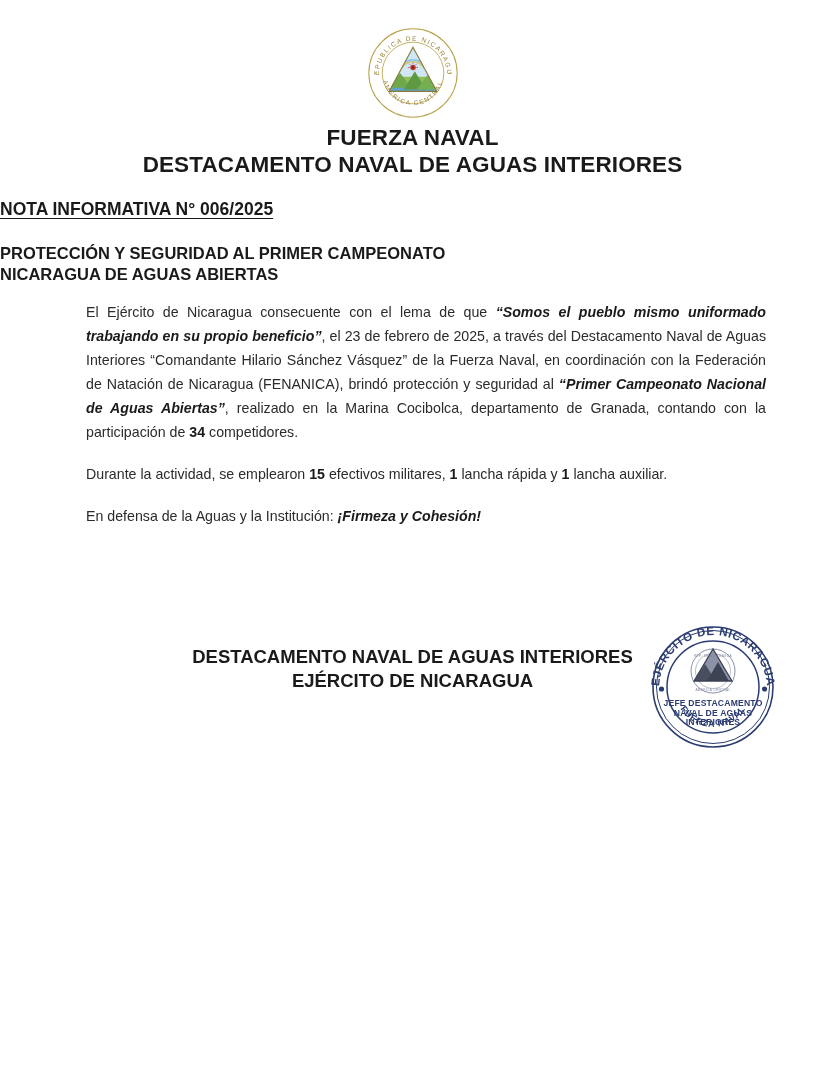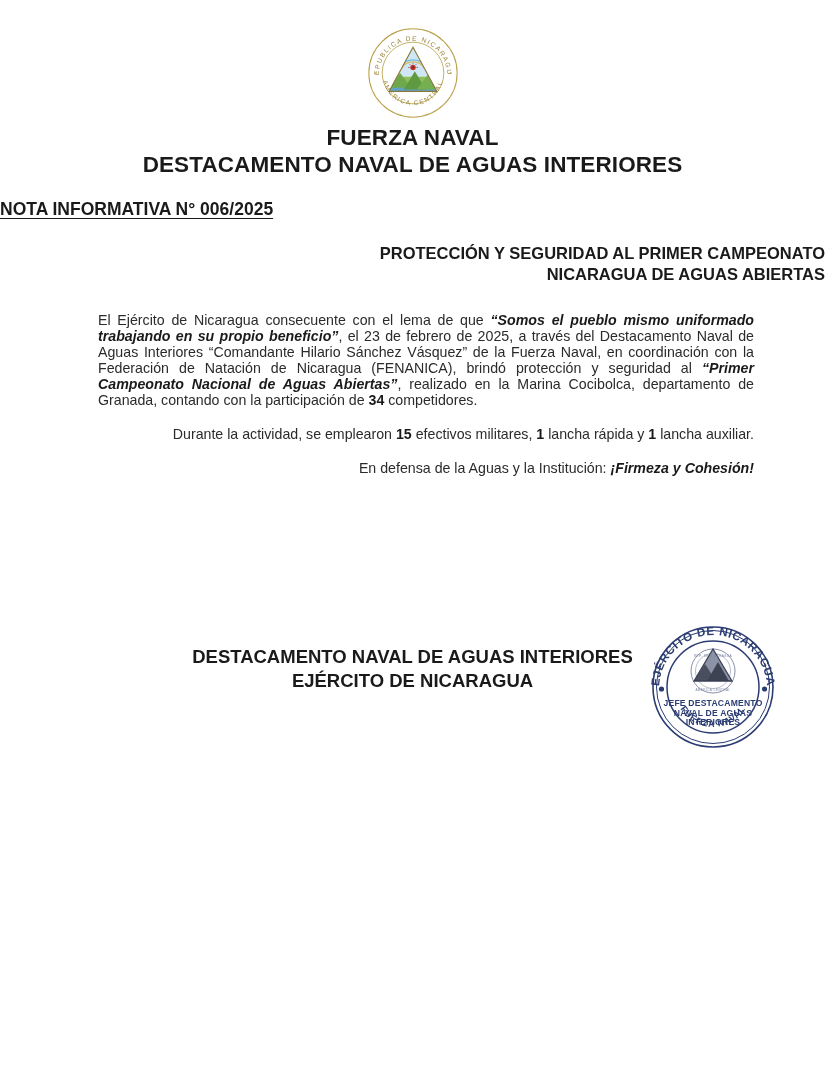--- a/index.html
+++ b/index.html
@@ -74,48 +74,48 @@
     font-size: 17.5px;
     font-weight: bold;
     text-decoration: underline;
     text-underline-offset: 3px;
     color: #1a1a1a;
   }
 
   .subject-wrap {
     position: absolute;
     left: 0;
-    right: 0;
+    right: 16px;
     top: 243px;
-    text-align: right;
+    text-align: left;
   }
   .subject-line {
     font-size: 16.5px;
     font-weight: bold;
     line-height: 21px;
     color: #1a1a1a;
   }
 
   
   .body-area {
     position: absolute;
     left: 86px;
     top: 300px;
     width: 680px;
   }
   p.para {
-    margin: 12px;
+    margin: 0;
     font-size: 14.2px;
-    line-height: 16px;
+    line-height: 24px;
     text-align: justify;
     text-justify: inter-word;
     color: #2b2b2b;
   }
   p.para + p.para { margin-top: 18px; }
-  .para.single { text-align: right; }
+  .para.single { text-align: left; }
   b, strong { font-weight: bold; color: #1a1a1a; }
   .bi {
     font-weight: bold;
     font-style: italic;
     color: #1a1a1a;
   }
 
   
   .sign-block {
     position: absolute;

